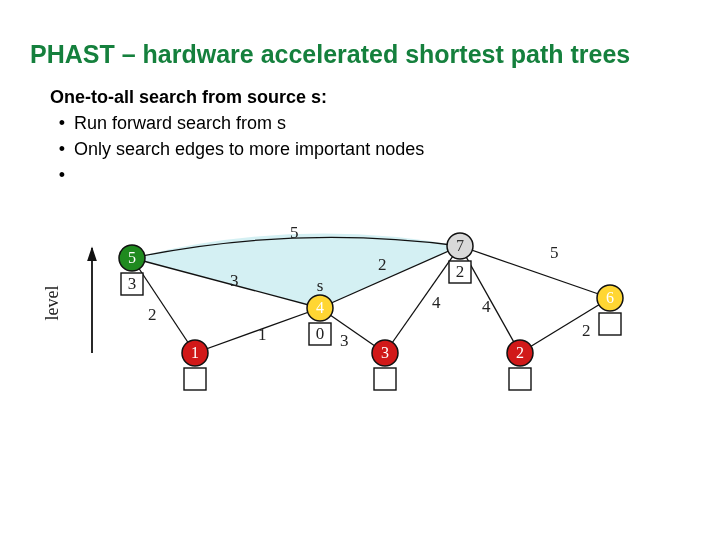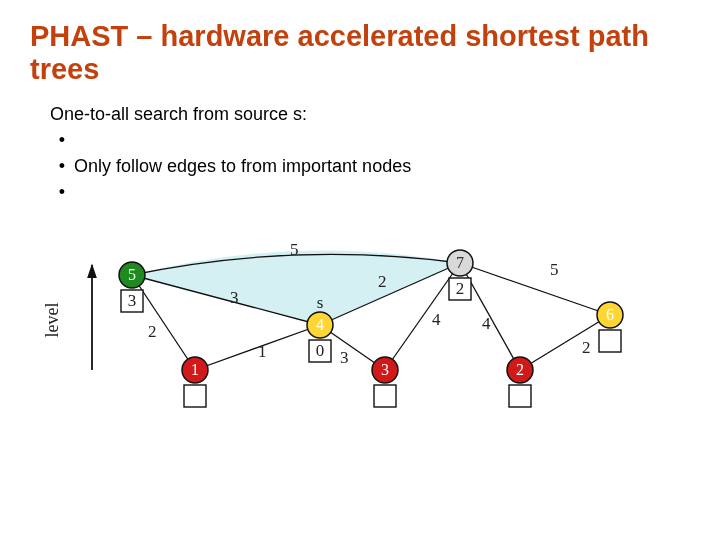--- a/index.html
+++ b/index.html
@@ -5,28 +5,29 @@
   body {
     margin: 0;
     padding: 20px 30px;
     font-family: Arial, Helvetica, sans-serif;
     background: #fff;
     width: 720px;
     height: 540px;
     box-sizing: border-box;
   }
   .title {
-    font-size: 29px;
+    font-size: 25px;
     font-weight: bold;
-    color: #c2410c;
+    color: #15803d;
     margin-bottom: 18px;
+    margin-top: 20px;
   }
   .subheading {
     font-size: 18px;
-    font-weight: normal;
+    font-weight: bold;
     color: #000;
     margin-left: 20px;
     margin-bottom: 2px;
   }
   .bullets {
     font-size: 18px;
     color: #000;
     margin-left: 20px;
     line-height: 1.45;
   }
@@ -81,24 +82,25 @@
 </head>
 <body>
 
 <div class="title">PHAST – hardware accelerated shortest path trees</div>
 
 <div class="subheading">One-to-all search from source s:</div>
 
 <div class="bullets">
   <div class="bullet-row">
     <span class="bullet-dot">•</span>
+    <span>Run forward search from s</span>
   </div>
   <div class="bullet-row">
     <span class="bullet-dot">•</span>
-    <span>Only follow edges to from important nodes</span>
+    <span>Only search edges to more important nodes</span>
   </div>
   <div class="bullet-row">
     <span class="bullet-dot">•</span>
   </div>
 </div>
 
 <div class="diagram-wrap">
   <svg id="diagram-svg" width="640" height="190">
     <defs>
       <marker id="arrow" viewBox="0 0 10 10" refX="8" refY="5" markerWidth="9" markerHeight="9" orient="auto-start-reverse">

